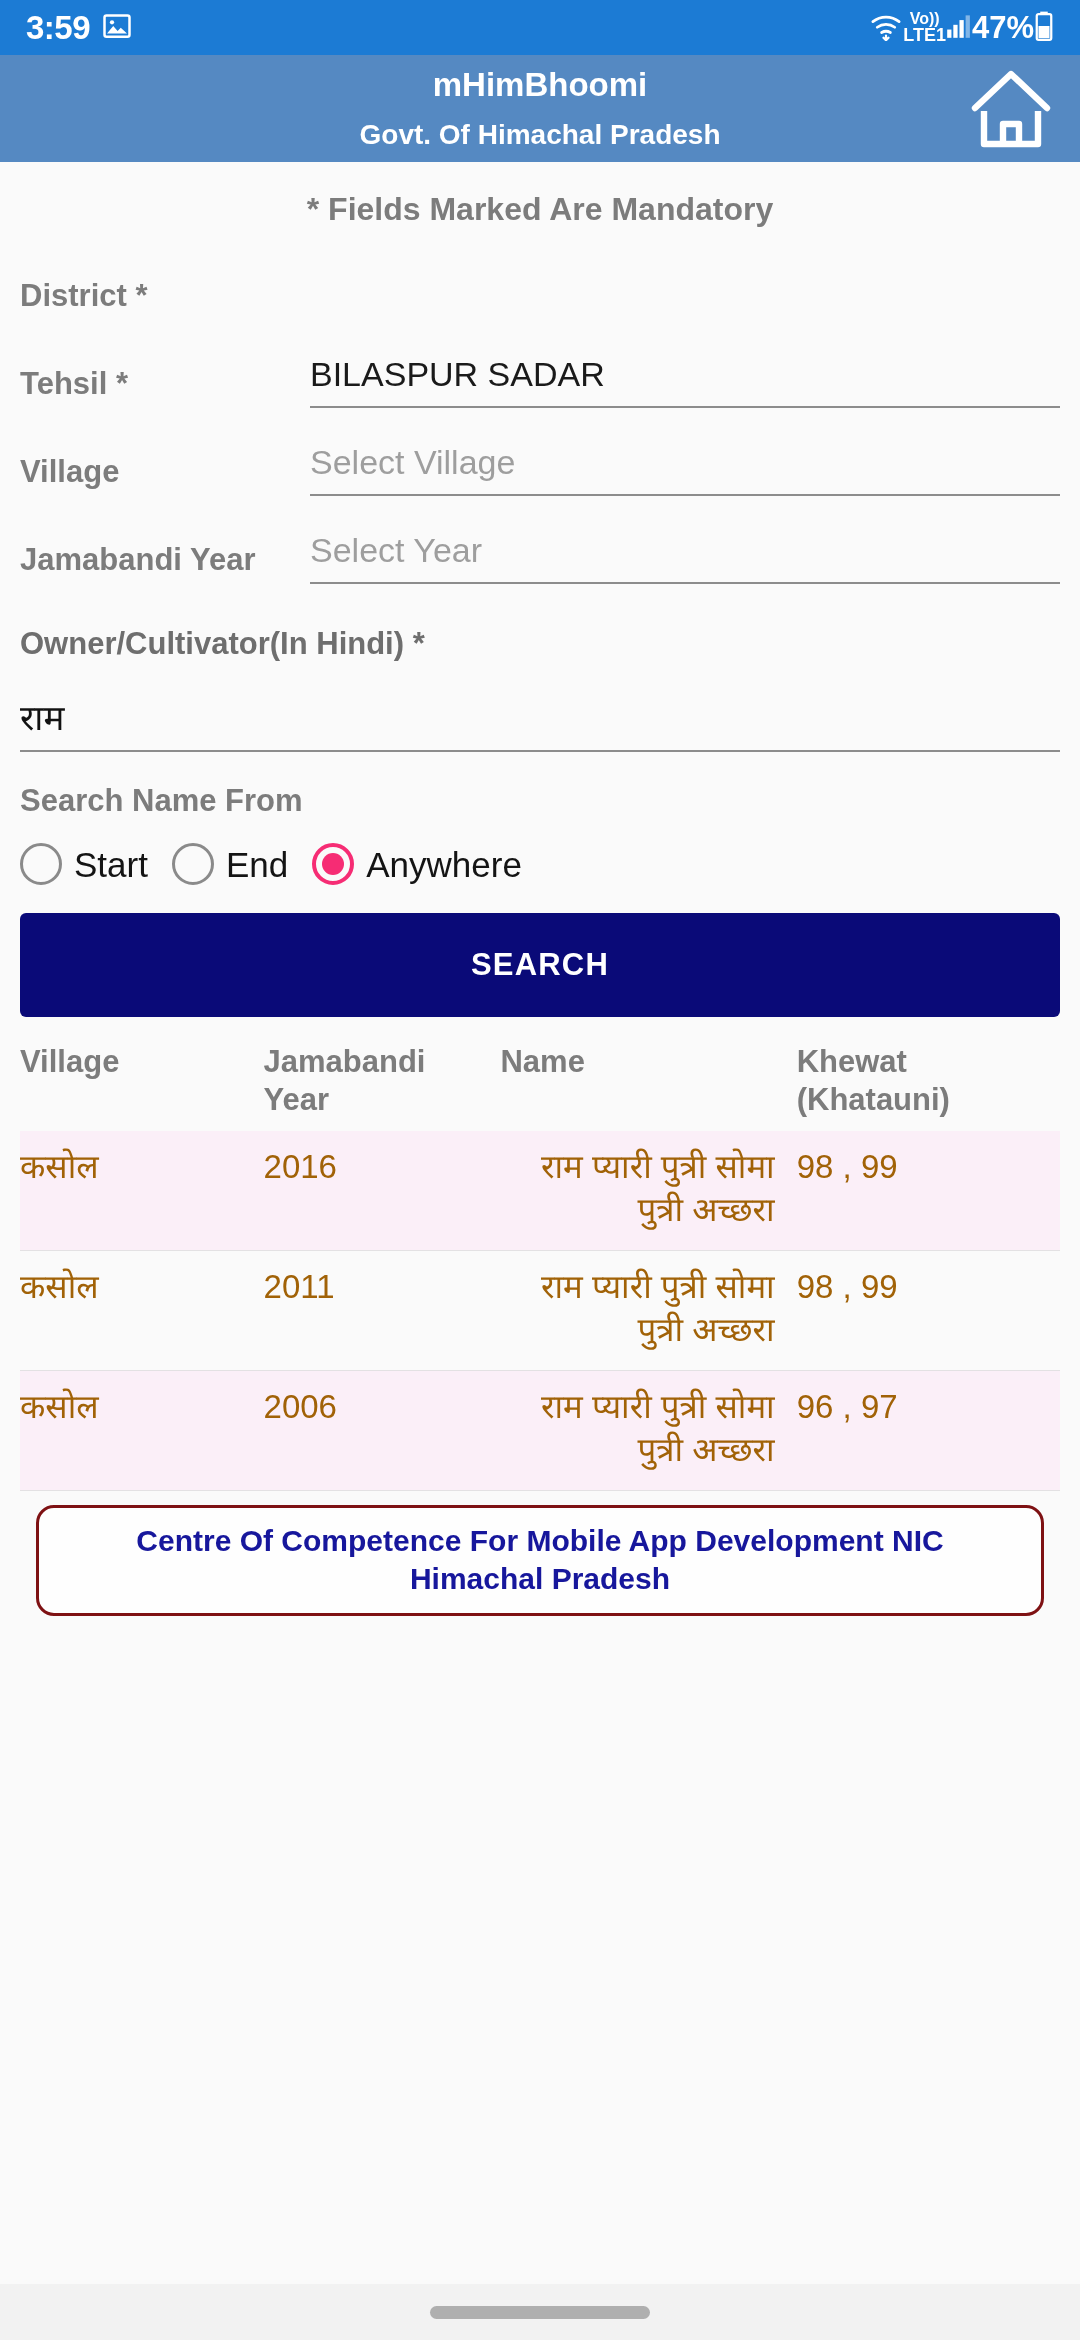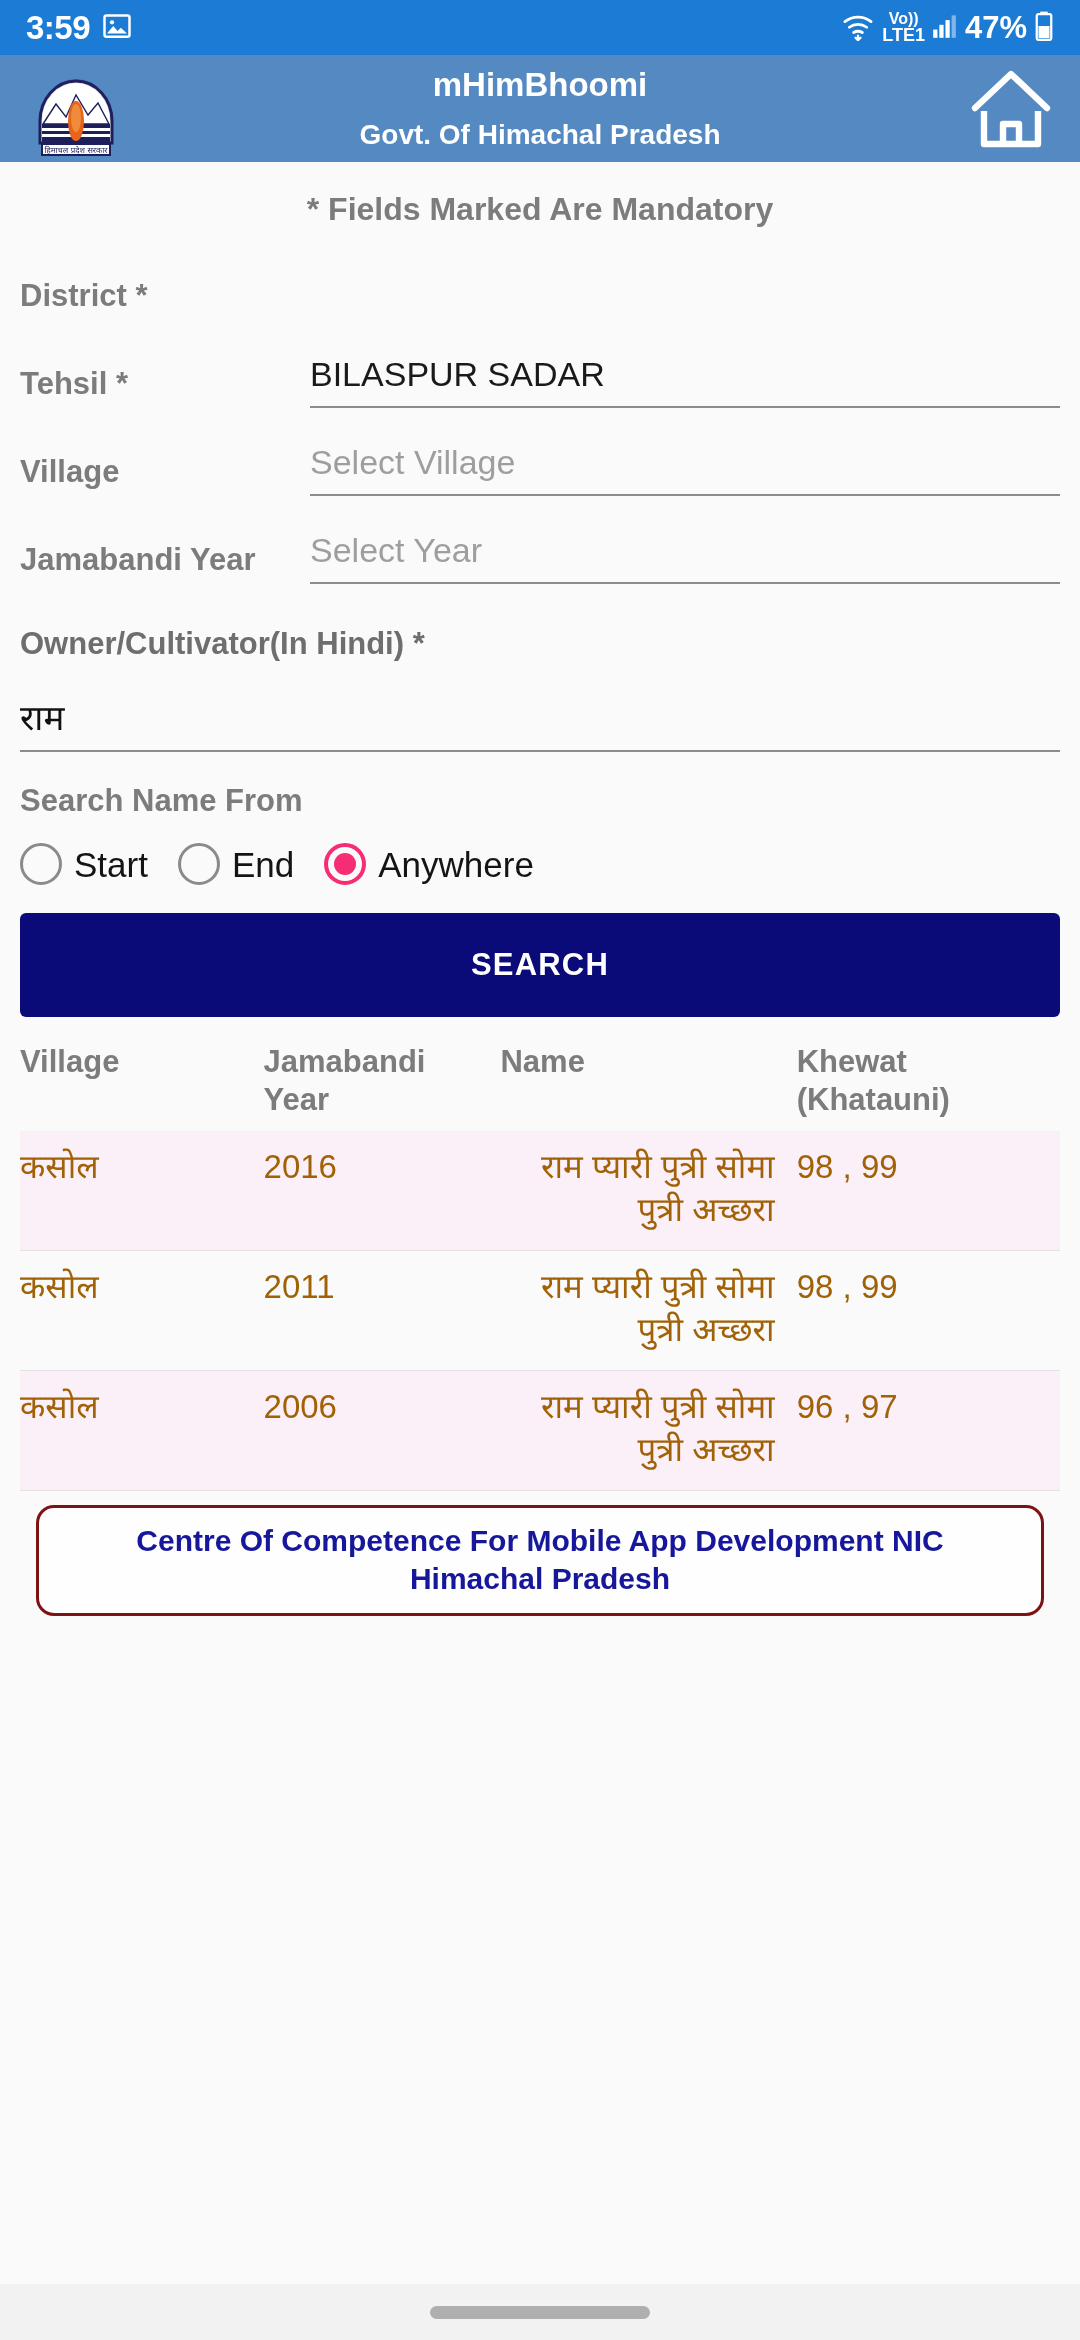--- a/index.html
+++ b/index.html
@@ -12,21 +12,21 @@
   .phone { width:1080px; height:2340px; position:relative; display:flex; flex-direction:column; background:#FAFAFA; }
 
   
   .statusbar {
     height:55px; background:#1C7BD4; color:#ffffff;
     display:flex; align-items:center; justify-content:space-between;
     padding:0 26px; flex:0 0 auto;
   }
   .sb-left { display:flex; align-items:center; gap:12px; }
   .sb-time { font-size:33px; font-weight:700; letter-spacing:-0.5px; line-height:1;text-align:center; }
-  .sb-right { display:flex; align-items:center; gap:7px; }
+  .sb-right { display:flex; align-items:center; }
   .sb-pct { font-size:31px; font-weight:700; line-height:1; }
   .icn { display:block; }
 
   
   .appbar {
     height:107px; background:#5589C2;
     display:flex; align-items:center; position:relative; flex:0 0 auto;
     padding:0 24px;
   }
   .logo-wrap { width:104px; height:100px; display:flex; align-items:center; justify-content:center; flex:0 0 auto; }
@@ -67,21 +67,21 @@
   .owner-label {
     color:#6E6E6E; font-size:31px; font-weight:700; margin-top:8px; line-height:1.2;
   }
   .owner-input { margin-top:34px; }
   .owner-value { font-size:35px; color:#111111; line-height:1.25; padding-bottom:10px; }
   .owner-underline { height:2px; background:#8C8C8C; width:100%; }
 
   .radio-section-label {
     color:#7C7C7C; font-size:31px; font-weight:700; margin-top:30px; line-height:1.2;
   }
-  .radio-row { display:flex; align-items:flex-end; margin-top:24px; gap:6px; }
+  .radio-row { display:flex; align-items:flex-end; margin-top:24px; gap:0; }
   .radio-item { display:flex; align-items:center; margin-right:24px; }
   .radio-circle {
     width:42px; height:42px; border-radius:50%; border:3px solid #8A8A8A;
     flex:0 0 auto; position:relative; margin-right:12px;
   }
   .radio-circle.on { border-color:#F62C74; border-width:4px; }
   .radio-circle.on::after {
     content:""; position:absolute; left:50%; top:50%; transform:translate(-50%,-50%);
     width:22px; height:22px; border-radius:50%; background:#F62C74;
   }
@@ -166,35 +166,20 @@
         <svg width="20" height="30" viewBox="0 0 14 24">
           <rect x="4" y="0.5" width="6" height="2" fill="#ffffff"></rect>
           <rect x="1.2" y="2.5" width="11.6" height="20.5" rx="1.4" fill="none" stroke="#ffffff" stroke-width="1.8"></rect>
           <rect x="2.6" y="12" width="8.8" height="9.7" fill="#ffffff"></rect>
         </svg>
       </span>
     </div>
   </div>
 
   <div class="appbar">
-    <div class="logo-wrap">
-      <svg width="100" height="96" viewBox="0 0 100 96">
-        <path d="M14 60 A36 40 0 0 1 86 60 L86 82 L14 82 Z" fill="#ffffff" stroke="#1E1E5A" stroke-width="3"></path>
-        <path d="M14 58 A36 40 0 0 1 86 58 L86 62 L14 62 Z" fill="#2A2A6E" opacity="0.25"></path>
-        <path d="M16 60 A34 38 0 0 1 84 60 L84 63 L16 63 Z" fill="#ffffff"></path>
-        <path d="M17 63 L30 43 L40 56 L50 34 L62 54 L72 42 L83 63 Z" fill="#ffffff" stroke="#1E1E5A" stroke-width="1.4"></path>
-        <path d="M16 63 L84 63 L84 82 L16 82 Z" fill="#1E1E5A"></path>
-        <rect x="16" y="67" width="68" height="3" fill="#ffffff"></rect>
-        <rect x="16" y="73" width="68" height="3" fill="#ffffff"></rect>
-        <ellipse cx="50" cy="60" rx="8" ry="20" fill="#E8641A"></ellipse>
-        <ellipse cx="50" cy="57" rx="5" ry="14" fill="#F08A3C"></ellipse>
-        <rect x="16" y="83" width="68" height="11" fill="#ffffff" stroke="#1E1E5A" stroke-width="2"></rect>
-        <text x="50" y="91.5" font-size="8" font-family="DejaVu Sans, sans-serif" fill="#1E1E5A" text-anchor="middle">हिमाचल प्रदेश सरकार</text>
-      </svg>
-    </div>
     <div class="appbar-titles">
       <div class="app-title">mHimBhoomi</div>
       <div class="app-sub">Govt. Of Himachal Pradesh</div>
     </div>
     <div class="home-btn">
       <svg width="84" height="82" viewBox="0 0 42 41">
         <path d="M3 20 L21 3 L39 20" fill="none" stroke="#ffffff" stroke-width="3.2" stroke-linecap="round" stroke-linejoin="round"></path>
         <path d="M7.5 21.5 L7.5 38 L34.5 38 L34.5 21.5" fill="none" stroke="#ffffff" stroke-width="3.2" stroke-linejoin="round"></path>
         <path d="M17 38 L17 28 L25 28 L25 38" fill="none" stroke="#ffffff" stroke-width="3.2" stroke-linejoin="round"></path>
       </svg>

